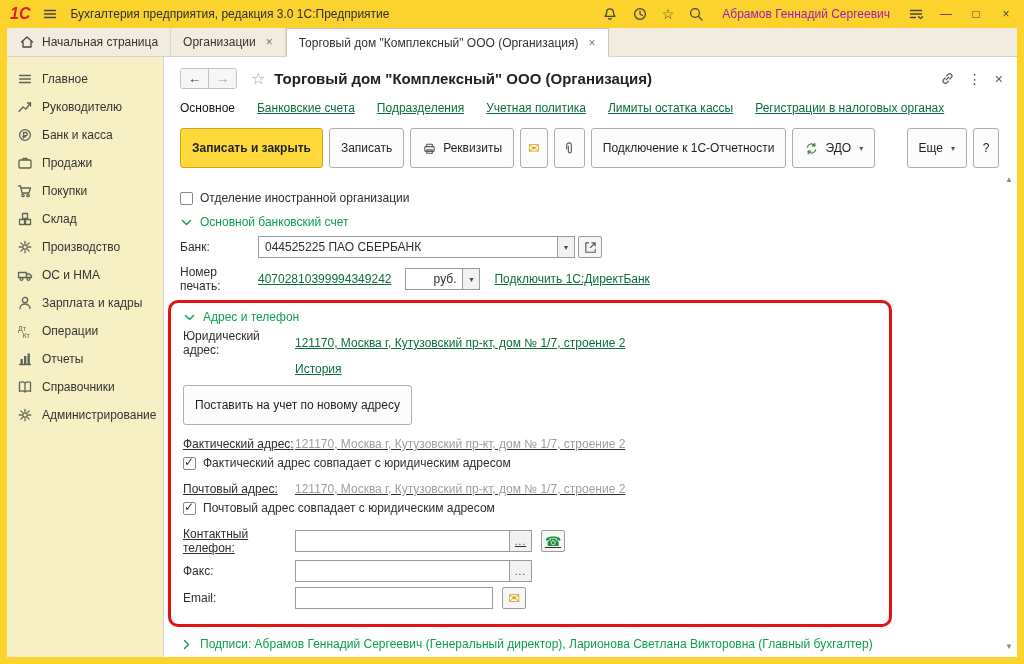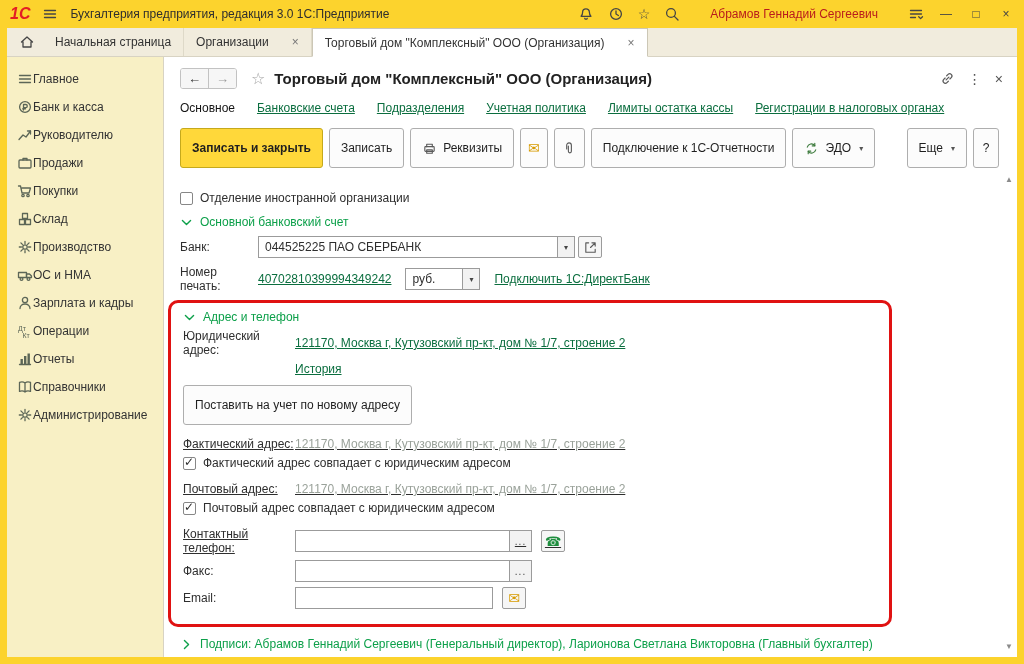--- a/index.html
+++ b/index.html
@@ -5,32 +5,32 @@
   html,body{margin:0;padding:0;width:1024px;height:664px;overflow:hidden;
     background:#fcd32d;font-family:"Liberation Sans","DejaVu Sans",sans-serif;}
   svg{fill:none;stroke-linecap:round;stroke-linejoin:round;}
   
   .titlebar{height:28px;display:flex;align-items:center;gap:12px;padding:0 10px;}
   .logo{font-size:16px;font-weight:700;font-style:italic;color:#e31e24;}
   .tb-ic{width:16px;height:16px;stroke:#454545;stroke-width:1.3;flex:none;}
   .app-title{font-size:12px;color:#2e2e2e;}
   .tb-right{margin-left:auto;display:flex;align-items:center;gap:14px;}
   .tb-star{color:#454545;font-size:14px;line-height:1;}
-  .user{font-size:12px;color:#b91c1c;margin:0 16px;}
+  .user{font-size:12px;color:#a21caf;margin:0 4px;}
   .winbtn{font-size:12px;color:#454545;width:16px;text-align:center;line-height:1;}
   
   .tabbar{margin:0 7px;height:29px;background:#f1ecdd;display:flex;align-items:stretch;
     font-size:12px;color:#333;border-bottom:1px solid #d8d3c3;box-sizing:border-box;}
-  .tab{display:flex;align-items:center;gap:20px;padding:4px 12px;border-right:1px solid #ded9c8;}
+  .tab{display:flex;align-items:center;gap:7px;padding:4px 12px;border-right:1px solid #ded9c8;}
   .tab .x{color:#777;font-size:12px;margin-left:3px;}
   .tab.active{background:#fff;border:1px solid #ccc7b6;border-bottom:1px solid #fff;margin-bottom:-1px;}
   
   .main{display:flex;margin:0 7px;height:600px;}
   .sidebar{width:156px;background:#f8f0c5;padding-top:8px;box-sizing:border-box;flex:none;}
-  .sitem{display:flex;align-items:center;padding:6px 10px;font-size:12px;color:#333;cursor:default;}
+  .sitem{display:flex;align-items:center;gap:9px;padding:6px 10px;font-size:12px;color:#333;cursor:default;}
   .sic{width:16px;height:16px;stroke:#5c6657;stroke-width:1.3;flex:none;}
   .content{flex:1;background:#fff;position:relative;border-left:1px solid #d8d3c3;overflow:hidden;}
   
   .chead{display:flex;align-items:center;padding:11px 14px 2px 16px;}
   .navgrp{display:flex;border:1px solid #c2c2c2;border-radius:3px;overflow:hidden;margin-right:14px;}
   .navb{width:27px;height:19px;display:flex;align-items:center;justify-content:center;background:#f6f6f6;font-size:13px;color:#333;}
   .navb.fwd{border-left:1px solid #c2c2c2;color:#9a9a9a;}
   .hstar{color:#a6a6a6;font-size:16px;margin-right:9px;line-height:1;}
   .ptitle{font-size:15px;font-weight:700;color:#222;}
   .chead-right{margin-left:auto;display:flex;align-items:center;gap:13px;color:#555;}
@@ -64,21 +64,21 @@
   .gch{width:13px;height:13px;stroke:#0da04a;stroke-width:1.7;flex:none;}
   .glink{color:#0b6e3f;text-decoration:underline;cursor:pointer;}
   .gray{color:#9aa29a;}
   .field{display:flex;align-items:center;height:22px;box-sizing:border-box;border:1px solid #9b9b9b;background:#fff;padding:0 6px;}
   .dropbtn{flex:none;height:22px;box-sizing:border-box;border:1px solid #9b9b9b;border-left:none;background:#f2f2f2;
     display:flex;align-items:center;justify-content:center;font-size:8px;color:#444;width:17px;}
   .dots{width:22px;font-size:10px;letter-spacing:1px;}
   .minibtn{height:22px;min-width:24px;box-sizing:border-box;border:1px solid #9b9b9b;border-radius:2px;background:#f6f6f6;
     display:inline-flex;align-items:center;justify-content:center;margin-left:3px;font-size:13px;color:#444;}
   .txt{height:22px;box-sizing:border-box;border:1px solid #9b9b9b;padding:0 6px;font:inherit;background:#fff;}
-  .w300{width:300px;}.w58{width:58px;}.w215{width:215px;}.w198{width:198px;}
+  .w300{width:300px;}.w58{width:58px;justify-content:flex-end;}.w215{width:215px;}.w198{width:198px;}
   .annotation{border:3px solid #e01212;border-radius:10px;margin:6px 0 8px -12px;padding:2px 12px 10px;width:724px;box-sizing:border-box;}
   .annotation .row{margin:5px 0;}
   .annotation .sect{margin:5px 0 4px;}
   .mt12{margin-top:12px !important;text-decoration:underline;}
   .btnrow{margin:9px 0 !important;}
   .acct-link{margin-right:14px;}
   .cur-gap{margin-right:14px;}
   
   .vscroll{position:absolute;top:118px;right:2px;bottom:6px;width:12px;display:flex;flex-direction:column;
     justify-content:space-between;align-items:center;font-size:8px;color:#8b8b8b;}
@@ -137,31 +137,31 @@
 
   <aside class="sidebar">
     <div class="sitem">
       <svg class="sic" viewBox="0 0 16 16">
           <path d="M2.5 4.5h11M2.5 8h11M2.5 11.5h11"></path>
         </svg>
       <span>Главное</span>
       </div>
     <div class="sitem">
       <svg class="sic" viewBox="0 0 16 16">
+          <path d="M2 12.5L6 8l3 2 4.5-6"></path>
+          <path d="M10.5 4h3v3"></path>
+        </svg>
+      <span>Руководителю</span>
+      </div>
+    <div class="sitem">
+      <svg class="sic" viewBox="0 0 16 16">
           <circle cx="8" cy="8" r="5.4"></circle>
           <path d="M6.5 5.5h2.2a1.6 1.6 0 0 1 0 3.2H6.5M6.5 5.5V11M5.6 9.8h3"></path>
         </svg>
       <span>Банк и касса</span>
-      </div>
-    <div class="sitem">
-      <svg class="sic" viewBox="0 0 16 16">
-          <path d="M2 12.5L6 8l3 2 4.5-6"></path>
-          <path d="M10.5 4h3v3"></path>
-        </svg>
-      <span>Руководителю</span>
       </div>
     <div class="sitem">
       <svg class="sic" viewBox="0 0 16 16">
           <rect x="2" y="5" width="12" height="8" rx="1"></rect>
           <path d="M6 5V3.5h4V5"></path>
         </svg>
       <span>Продажи</span>
       </div>
     <div class="sitem">
       <svg class="sic" viewBox="0 0 16 16">

